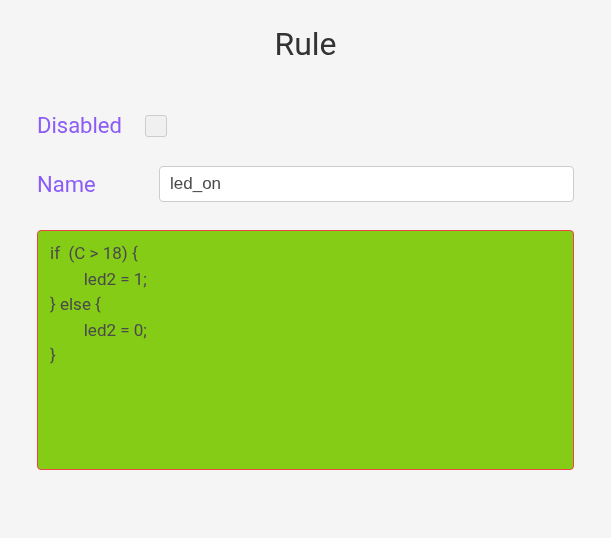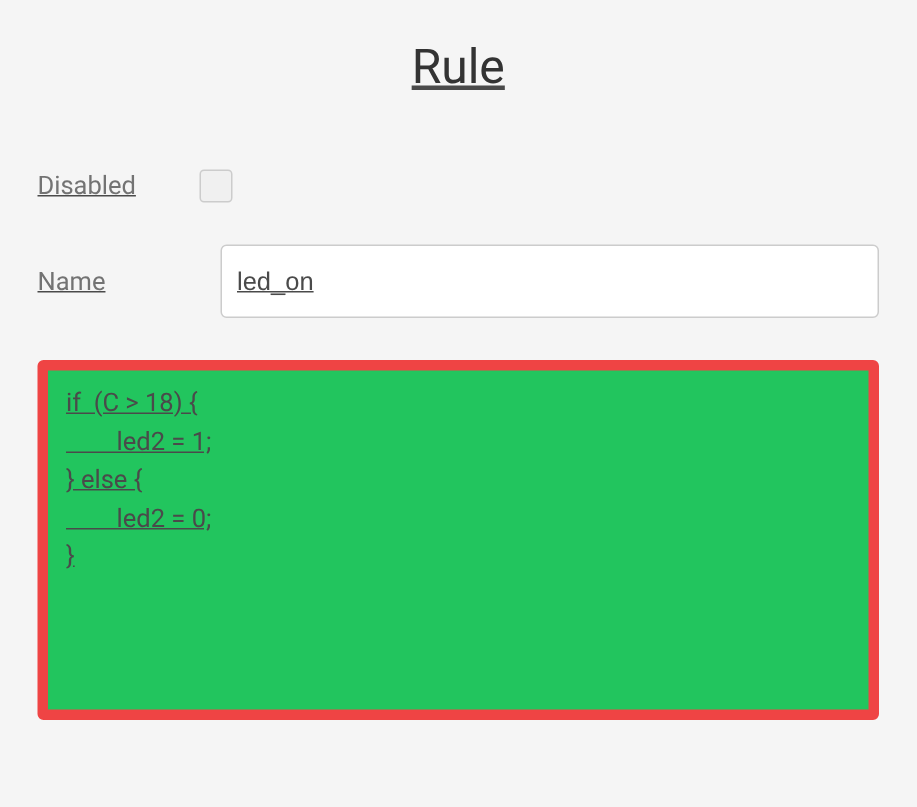--- a/index.html
+++ b/index.html
@@ -8,22 +8,21 @@
       padding: 0;
     }
     body {
       font-family: -apple-system, BlinkMacSystemFont, "Segoe UI", Roboto, "Helvetica Neue", Arial, sans-serif;
       background: #f5f5f5;
       width: 611px;
       height: 538px;
       color: #4a4a4a;
     }
     .container {
-      padding: 20px 25px;
-      text-decoration: underline;
+      padding: 20px 37px;
     }
     .page-title {
       text-align: center;
       font-size: 32px;
       font-weight: 400;
       color: #333;
       margin-bottom: 50px;
       margin-top: 5px;
     }
     .form-row {
@@ -38,52 +37,52 @@
     .form-row.name-row {
       align-items: center;
       margin-bottom: 28px;
       gap: 14px;
     }
     .form-row.script-row {
       align-items: center;
     }
     .form-label {
       width: 108px;
-      font-size: 17px;
-      color: #737373;
+      font-size: 22px;
+      color: #8b5cf6;
       flex-shrink: 0;
     }
     .checkbox-input {
       width: 22px;
       height: 22px;
       background: #f0f0f0;
       border: 1px solid #ccc;
       border-radius: 3px;
       appearance: none;
       cursor: pointer;
     }
     .text-input {
       flex: 1;
-      height: 49px;
+      height: 36px;
       padding: 6px 10px;
       font-size: 17px;
       color: #4a4a4a;
       background: #fff;
       border: 1px solid #ccc;
       border-radius: 4px;
       outline: none;
     }
     .textarea-input {
       flex: 1;
       height: 240px;
       padding: 10px 12px;
       font-size: 17px;
       color: #4a4a4a;
-      background: #22c55e;
-      border: 7px solid #ef4444;
+      background: #84cc16;
+      border: 1px solid #ef4444;
       border-radius: 4px;
       outline: none;
       font-family: inherit;
       resize: none;
       line-height: 1.5;
       white-space: pre;
     }
   </style>
 </head>
 <body>

